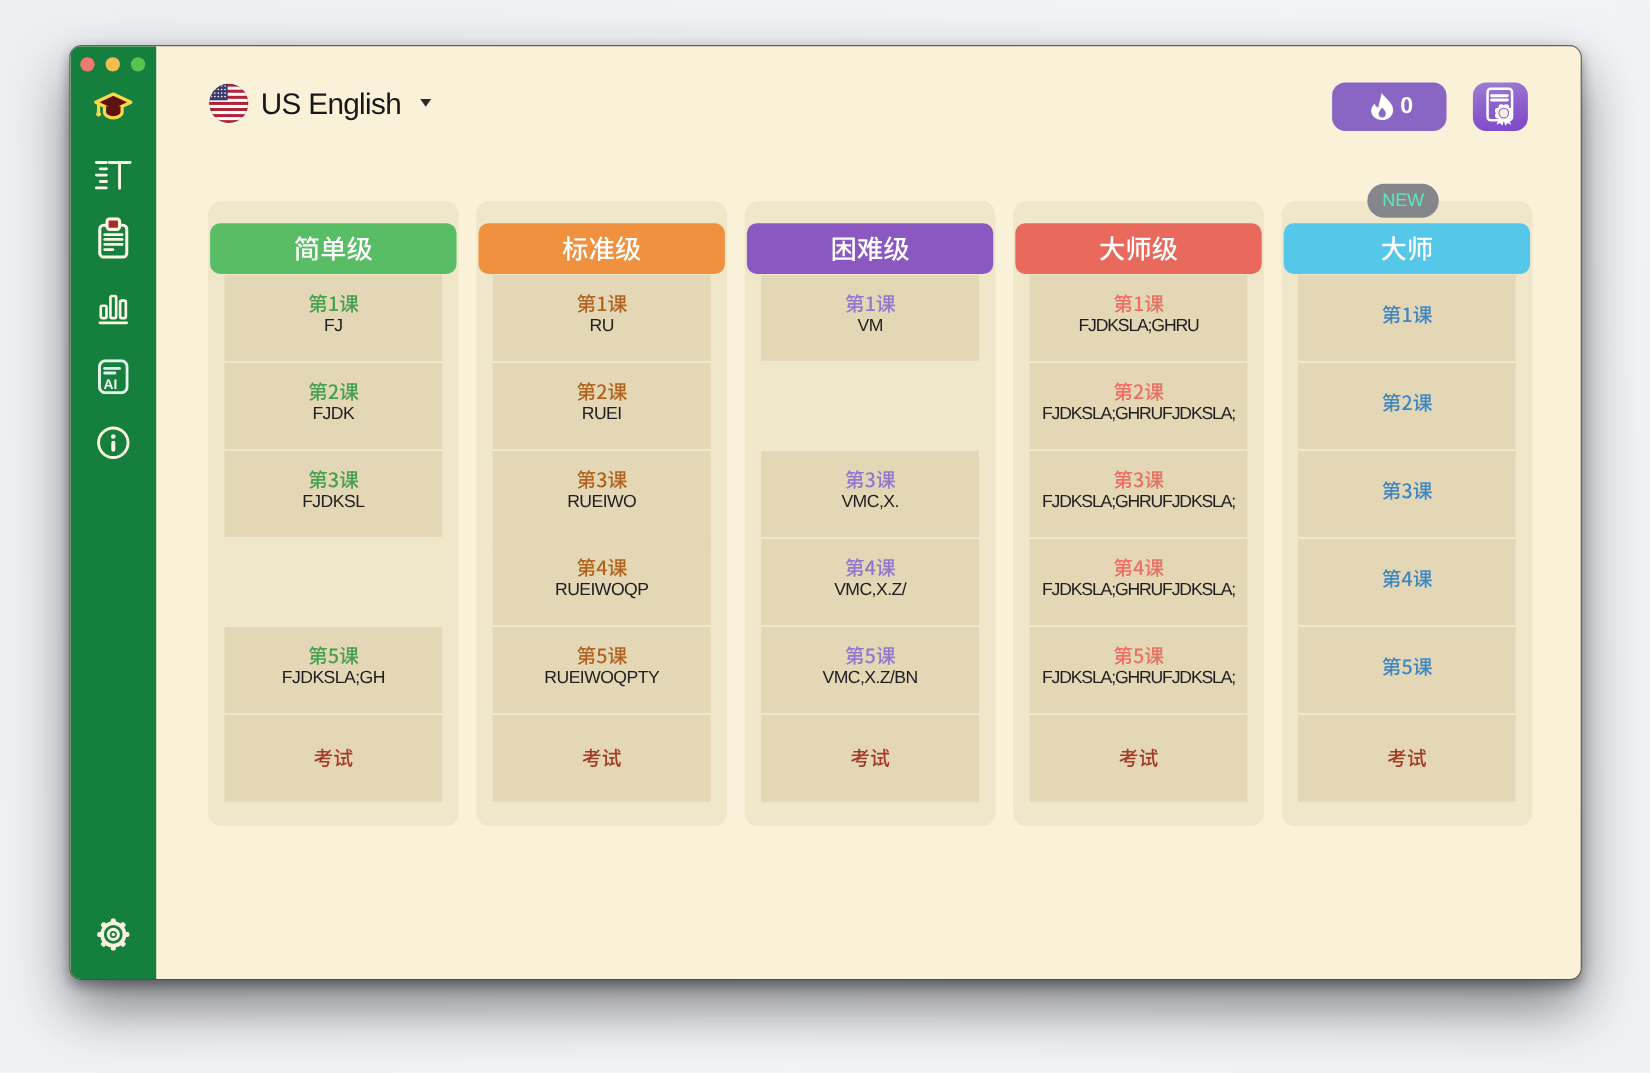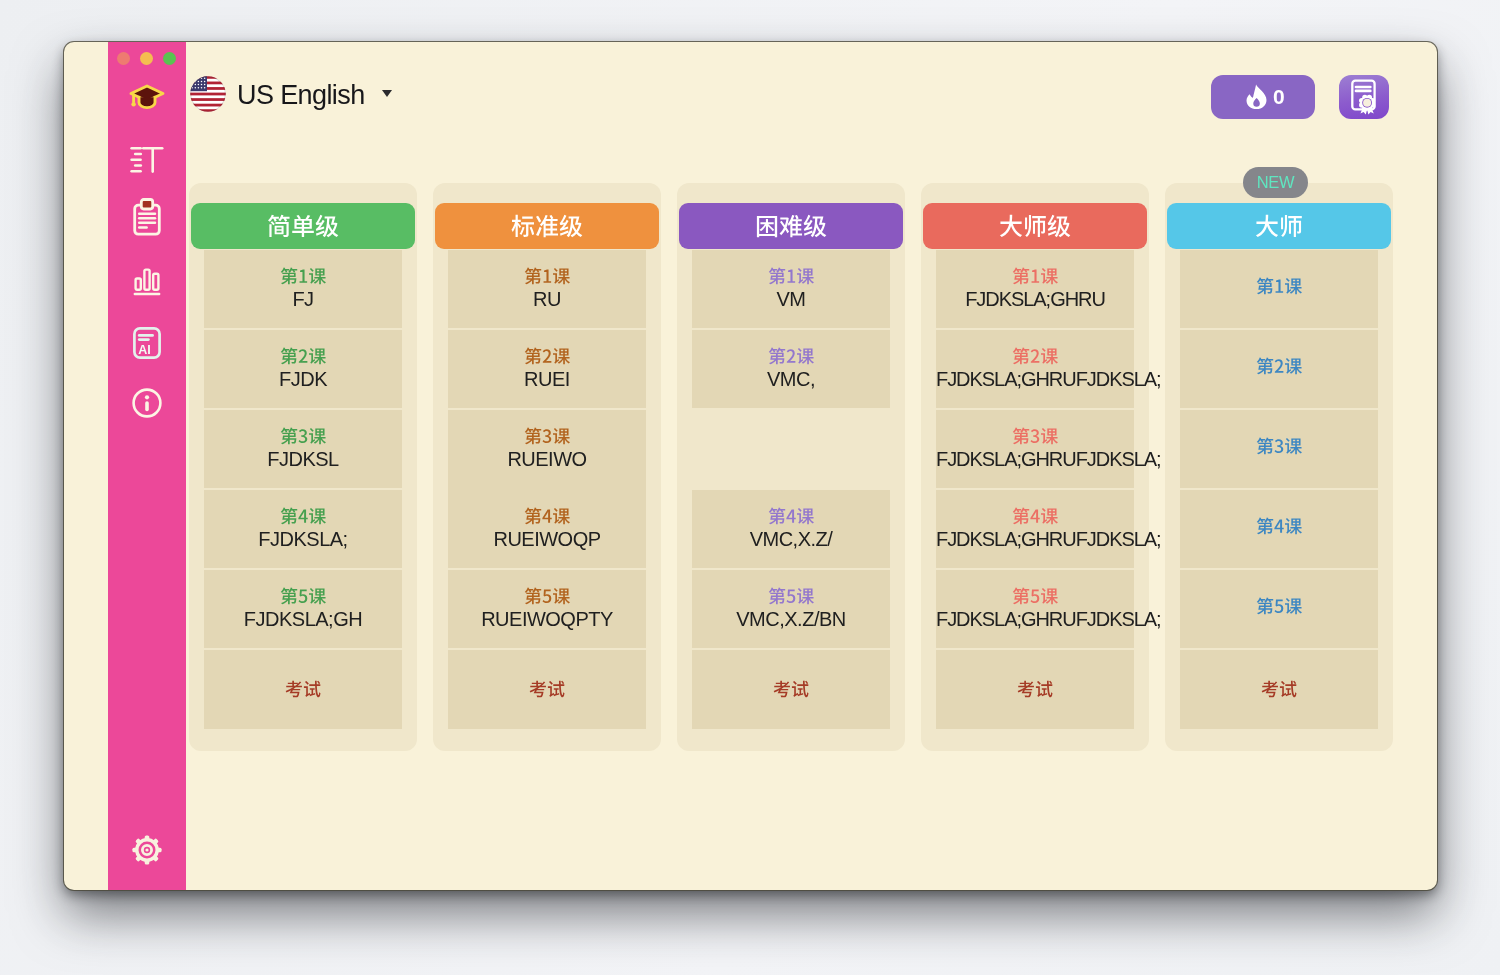--- a/index.html
+++ b/index.html
@@ -1,32 +1,32 @@
 <!DOCTYPE html>
 <html><head><meta charset="utf-8"><style>
 * { margin:0; padding:0; box-sizing:border-box; }
 html,body { width:1500px; height:975px; overflow:hidden;
   font-family:"Liberation Sans",sans-serif;
   background:linear-gradient(115deg,#edeff2 0%,#f3f4f7 60%,#eff1f4 100%); }
 .win { position:absolute; left:64px; top:42px; width:1373px; height:848px;
   border-radius:10px; background:#f9f2d9; overflow:hidden;
   box-shadow:0 0 0 1px rgba(75,73,58,.8), 0 25px 50px rgba(28,29,34,.55), 0 5px 12px rgba(28,29,34,.48); }
-.side { position:absolute; left:0; top:0; bottom:0; width:78px; background:#ec4899;margin-left:44px; }
+.side { position:absolute; left:0; top:0; bottom:0; width:78px; background:#15803d; }
 .tl { position:absolute; width:13px; height:13px; border-radius:50%; top:10px; }
 .icon { position:absolute; left:39px; transform:translate(-50%,-50%); }
 .card { position:absolute; top:141px; width:228px; height:568px; border-radius:12px; background:#f0e7cb; }
 .hd { position:absolute; left:2px; top:20px; width:224px; height:46px; border-radius:9px;
    display:flex; align-items:center; justify-content:center; }
 .rows { position:absolute; left:15px; top:67px; width:198px; height:479px; }
 .rw { position:absolute; left:0; width:198px; background:#e3d7b5; }
 .lab { position:absolute; left:0; right:0; text-align:center; }
 .lab.mid { top:50%; transform:translateY(calc(-50% - 3px)); }
 .lab.emid { top:50%; transform:translateY(calc(-50% - 1px)); }
 .sub { position:absolute; left:0; right:0; top:37.5px; text-align:center;
-   font-size:20px; color:#202020; white-space:nowrap; }
+   font-size:16px; color:#202020; white-space:nowrap; }
 .useng { position:absolute; left:173px; top:38px; font-size:27px; color:#17171a; letter-spacing:-0.6px; }
 .caret { position:absolute; left:318px; top:48px; width:0; height:0;
    border-left:5.5px solid transparent; border-right:5.5px solid transparent; border-top:7.5px solid #2b2b2e; }
 .btn1 { position:absolute; left:1147px; top:33px; width:104px; height:44px; border-radius:12px;
    background:#8966c4; }
 .btn1 svg { position:absolute; left:35px; top:9px; }
 .btn1 span { position:absolute; left:62px; top:0; color:#fff; font-size:21px; font-weight:bold; line-height:44px; }
 .btn2 { position:absolute; left:1275px; top:33px; width:50px; height:44px; border-radius:12px;
    background:linear-gradient(170deg,#9d7fd2 0%,#8c5bcd 55%,#7f46cb 100%);
    display:flex; align-items:center; justify-content:center; }
@@ -232,30 +232,20 @@
         <div class="rw" style="top:160px;height:78px">
           <div class="lab" style="top:17px"><svg class="t" width="46.3" height="18" viewBox="0 0 2570 1000" style="vertical-align:top">
               <g fill="#46a04f" transform="translate(0,880) scale(1,-1)">
                 <use href="#g9" x="0"></use>
                 <use href="#g15" x="1000"></use>
                 <use href="#g10" x="1570"></use>
               </g>
             </svg></div>
           <div class="sub" style="letter-spacing:-0.5px">FJDKSL</div>
         </div>
-        <div class="rw" style="top:240px;height:78px">
-          <div class="lab" style="top:17px"><svg class="t" width="46.3" height="18" viewBox="0 0 2570 1000" style="vertical-align:top">
-              <g fill="#46a04f" transform="translate(0,880) scale(1,-1)">
-                <use href="#g9" x="0"></use>
-                <use href="#g16" x="1000"></use>
-                <use href="#g10" x="1570"></use>
-              </g>
-            </svg></div>
-          <div class="sub" style="letter-spacing:-0.5px">FJDKSLA;</div>
-        </div>
         <div class="rw" style="top:320px;height:78px">
           <div class="lab" style="top:17px"><svg class="t" width="46.3" height="18" viewBox="0 0 2570 1000" style="vertical-align:top">
               <g fill="#46a04f" transform="translate(0,880) scale(1,-1)">
                 <use href="#g9" x="0"></use>
                 <use href="#g17" x="1000"></use>
                 <use href="#g10" x="1570"></use>
               </g>
             </svg></div>
           <div class="sub" style="letter-spacing:-0.5px">FJDKSLA;GH</div>
         </div>
@@ -354,29 +344,29 @@
         <div class="rw" style="top:0px;height:78px">
           <div class="lab" style="top:17px"><svg class="t" width="46.3" height="18" viewBox="0 0 2570 1000" style="vertical-align:top">
               <g fill="#9377cd" transform="translate(0,880) scale(1,-1)">
                 <use href="#g9" x="0"></use>
                 <use href="#g13" x="1000"></use>
                 <use href="#g10" x="1570"></use>
               </g>
             </svg></div>
           <div class="sub" style="letter-spacing:-0.5px">VM</div>
         </div>
-        <div class="rw" style="top:80px;height:78px">
+        <div class="rw" style="top:160px;height:78px">
           <div class="lab" style="top:17px"><svg class="t" width="46.3" height="18" viewBox="0 0 2570 1000" style="vertical-align:top">
               <g fill="#9377cd" transform="translate(0,880) scale(1,-1)">
                 <use href="#g9" x="0"></use>
-                <use href="#g14" x="1000"></use>
-                <use href="#g10" x="1570"></use>
-              </g>
-            </svg></div>
-          <div class="sub" style="letter-spacing:-0.5px">VMC,</div>
+                <use href="#g15" x="1000"></use>
+                <use href="#g10" x="1570"></use>
+              </g>
+            </svg></div>
+          <div class="sub" style="letter-spacing:-0.5px">VMC,X.</div>
         </div>
         <div class="rw" style="top:320px;height:78px">
           <div class="lab" style="top:17px"><svg class="t" width="46.3" height="18" viewBox="0 0 2570 1000" style="vertical-align:top">
               <g fill="#9377cd" transform="translate(0,880) scale(1,-1)">
                 <use href="#g9" x="0"></use>
                 <use href="#g17" x="1000"></use>
                 <use href="#g10" x="1570"></use>
               </g>
             </svg></div>
           <div class="sub" style="letter-spacing:-0.5px">VMC,X.Z/BN</div>

